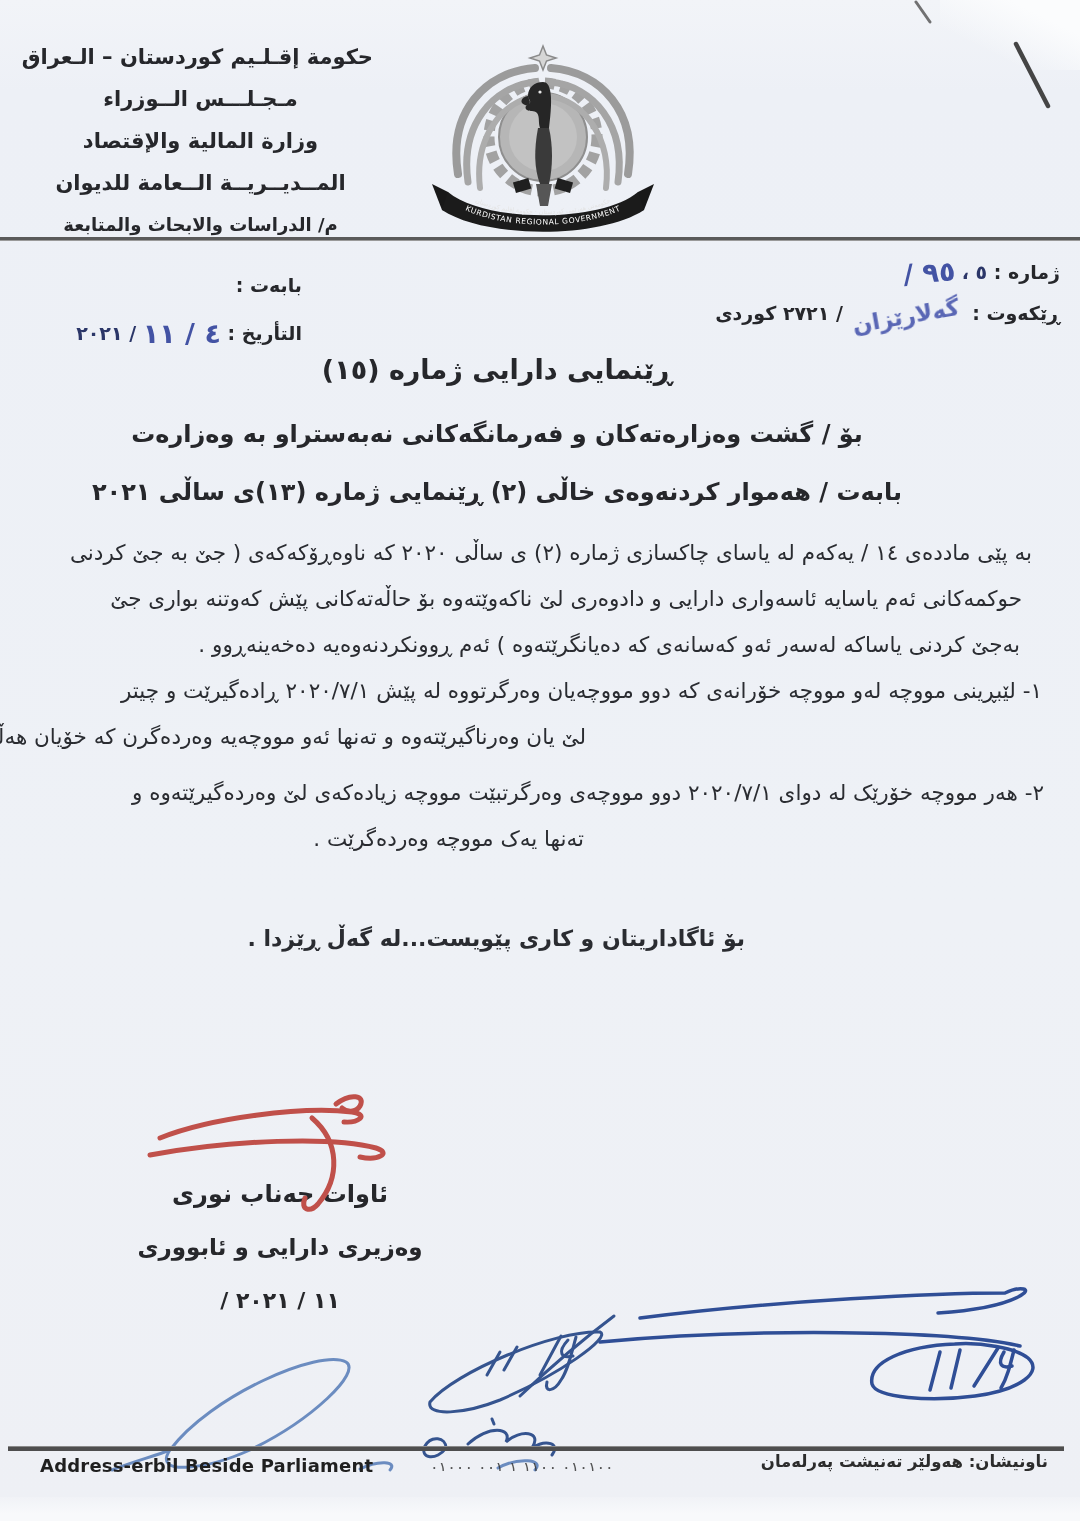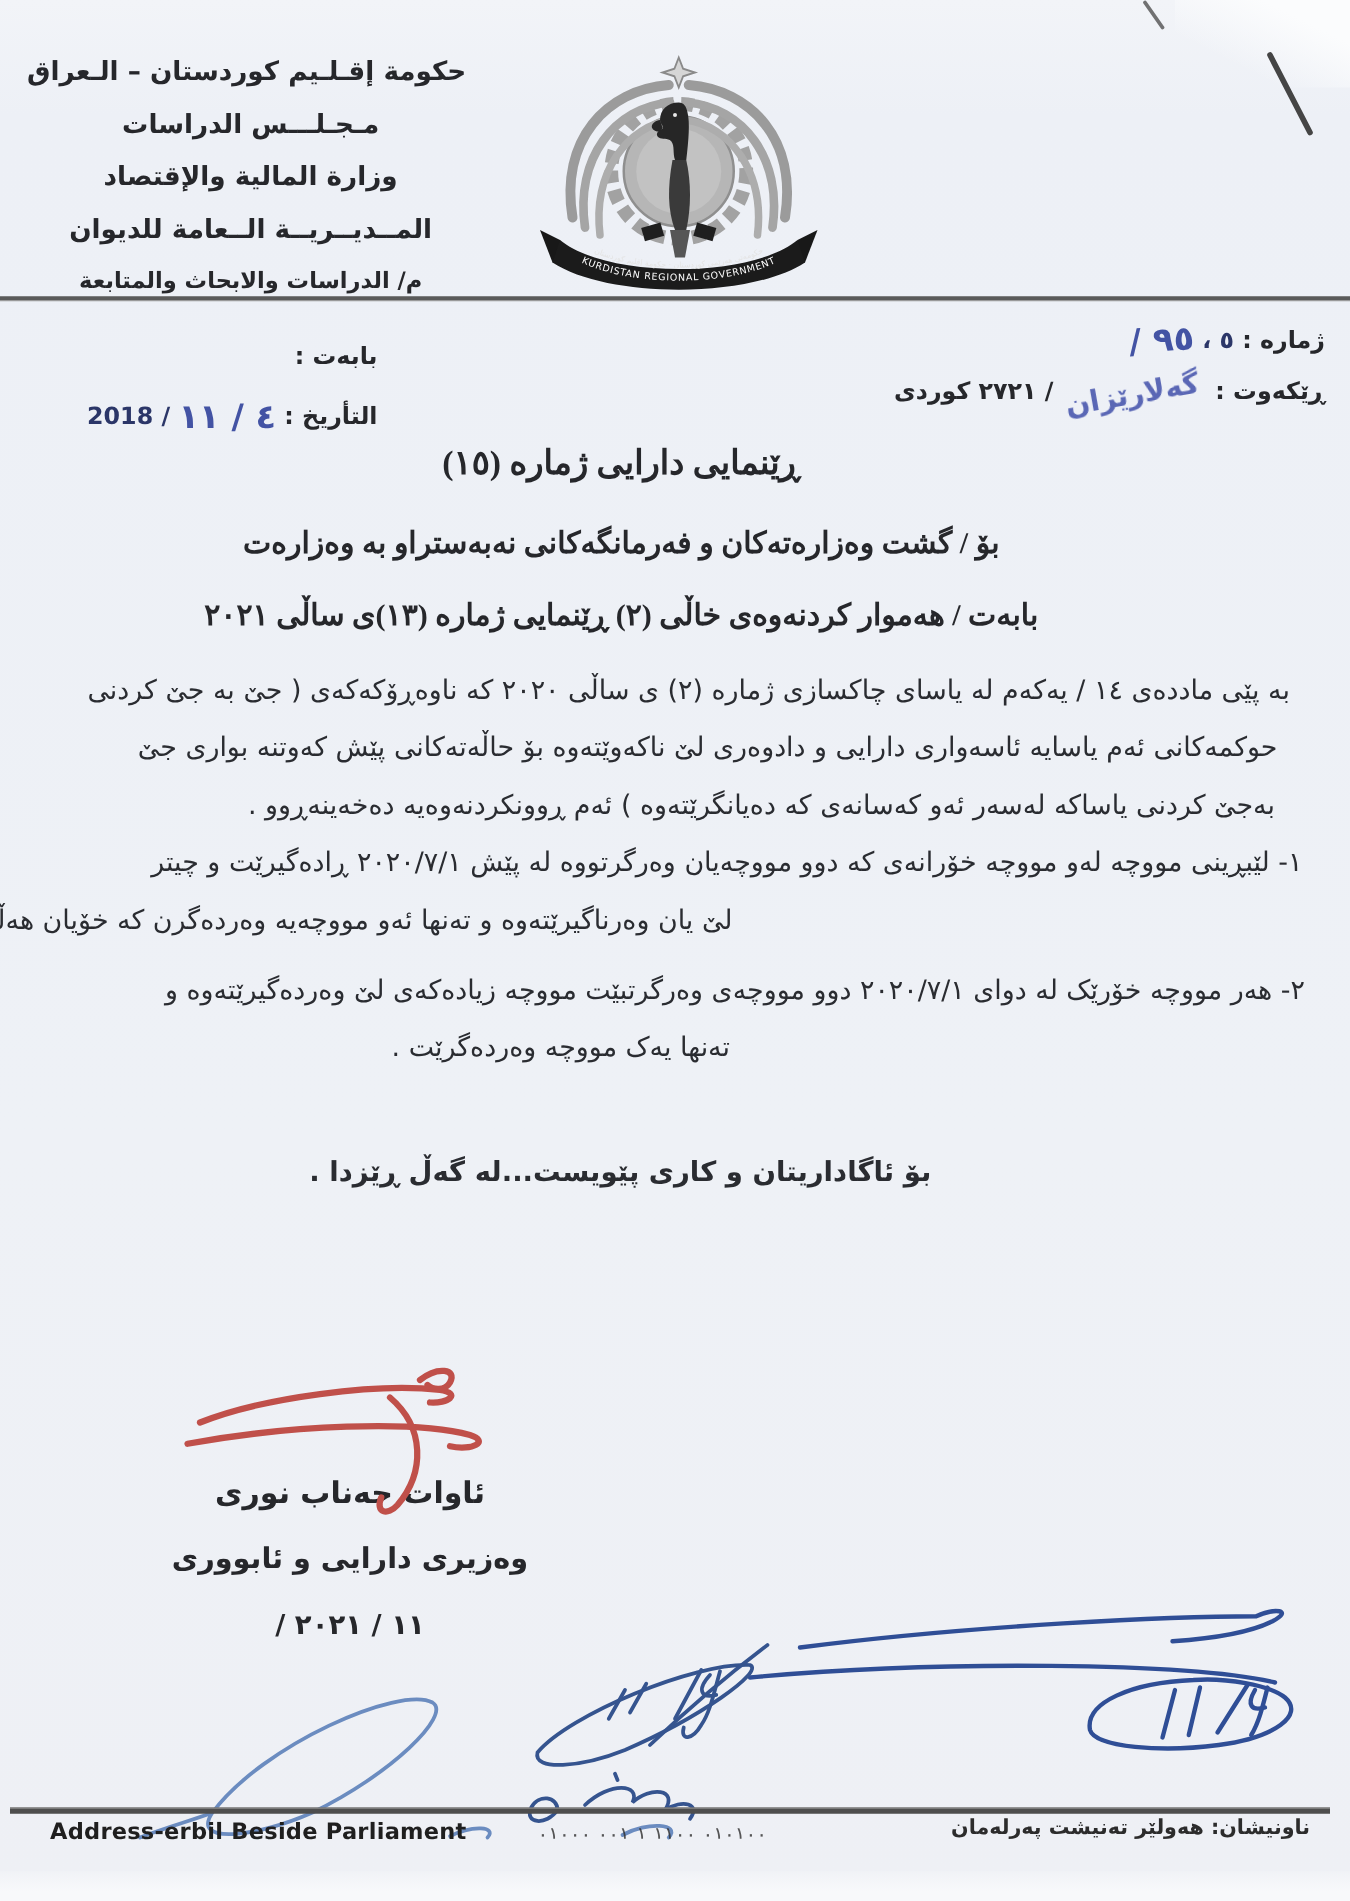--- a/index.html
+++ b/index.html
@@ -14,21 +14,21 @@
   .hdr-right{left:690px;top:30px;width:360px;text-align:center;font-size:22px;}
   .hdr-left{left:28px;top:36px;width:345px;text-align:center;font-size:21px;}
   .hdr-small{font-size:18px;}
   .divider{left:0;top:237px;width:1080px;height:3px;background:#5a5a5a;box-shadow:0 1px 0 #9a9a9a;}
   .ref-right{right:20px;top:250px;text-align:right;font-size:19px;font-weight:bold;line-height:40px;}
   .ref-left{left:40px;top:262px;width:262px;text-align:right;font-size:19px;font-weight:bold;line-height:46px;}
   .hand{color:#4353a4;font-weight:bold;}
   .hand-num{font-size:27px;display:inline-block;transform:rotate(-4deg) translateY(3px);letter-spacing:2px;}
   .stamp{color:#5a67b5;font-size:23px;display:inline-block;transform:rotate(-10deg) translateY(4px);margin:0 6px -4px 2px;letter-spacing:1px;filter:blur(.3px);}
   .hand-date{font-size:27px;display:inline-block;transform:translateY(3px);letter-spacing:4px;}
-  .center-line{left:0;width:994px;text-align:center;white-space:nowrap;font-weight:bold;font-family:Liberation Serif, serif;}
+  .center-line{left:0;width:994px;text-align:center;white-space:nowrap;font-weight:bold;}
   .title-line{top:354px;font-size:27px;}
   .to-line{top:420px;font-size:24px;}
   .subject-line{top:478px;font-size:24px;}
   .body-line{white-space:nowrap;font-size:21.5px;color:#2a2c31;}
   .closing{font-size:22px;font-weight:600;}
   .sig-block{left:110px;width:340px;text-align:center;font-weight:bold;white-space:nowrap;}
   .footer-line{left:8px;top:1446px;width:1056px;height:4px;background:#4e4e4e;border-top:1px solid #8a8a8a;}
   .footer-en{left:40px;top:1455px;font-size:18px;font-weight:600;color:#1f1f1f;letter-spacing:.2px;}
   .footer-cut{left:430px;top:1458px;width:280px;height:13px;overflow:hidden;font-size:16px;color:#2e2e2e;opacity:.8;letter-spacing:2px;}
   .footer-ku{right:32px;top:1452px;font-size:16.5px;font-weight:bold;color:#2c2c2c;filter:blur(.45px);}
@@ -40,21 +40,21 @@
 </head>
 <body>
 
 <div class="page">
 
   <div class="abs corner-paper"></div>
 
 
   <div class="abs hdr-left rtl">
     <div class="hdr-line">حكومة إقـلـيم كوردستان – الـعراق</div>
-    <div class="hdr-line">مـجـلـــس الدراسات</div>
+    <div class="hdr-line">مـجـلـــس الــوزراء</div>
     <div class="hdr-line">وزارة المالية والإقتصاد</div>
     <div class="hdr-line">المــديــريــة الــعامة للديوان</div>
     <div class="hdr-line hdr-small">م/ الدراسات والابحاث والمتابعة</div>
   </div>
 
   <div class="abs" style="left:428px;top:42px;width:230px;height:200px;">
     <svg width="230" height="200" viewBox="0 0 226 200">
       <path d="M113,4 L116.5,13 L126,16 L116.5,19 L113,28 L109.5,19 L100,16 L109.5,13 Z" fill="#d6d6d6" stroke="#8a8a8a" stroke-width="1.5"></path>
       <circle cx="113" cy="95" r="54" fill="none" stroke="#a2a2a2" stroke-width="11" stroke-dasharray="10 6"></circle>
       <circle cx="113" cy="95" r="44" fill="#b6b6b6" stroke="#8f8f8f" stroke-width="2"></circle>
@@ -103,21 +103,21 @@
     </div>
   </div>
 
   <div class="abs ref-left rtl">
     <div>
       <span>بابەت :</span>
     </div>
     <div>
       <span>التأريخ :</span>
       <span class="hand hand-date">٤ / ١١</span>
-      <span style="color:#2b3668;">/ 2018</span>
+      <span style="color:#2b3668;">/ ٢٠٢١</span>
     </div>
   </div>
 
   <div class="abs center-line title-line rtl">ڕێنمایی دارایی ژمارە (١٥)</div>
   <div class="abs center-line to-line rtl">بۆ / گشت وەزارەتەکان و فەرمانگەکانی نەبەستراو بە وەزارەت</div>
   <div class="abs center-line subject-line rtl">بابەت / هەموار کردنەوەی خاڵی (٢) ڕێنمایی ژمارە (١٣)ی ساڵی ٢٠٢١</div>
 
   <div class="abs body-line rtl" style="top:540px;right:48px;">بە پێی ماددەی ١٤ / یەکەم لە یاسای چاکسازی ژمارە (٢) ی ساڵی ٢٠٢٠ کە ناوەڕۆکەکەی ( جێ بە جێ کردنی</div>
   <div class="abs body-line rtl" style="top:586px;right:58px;">حوکمەکانی ئەم یاسایە ئاسەواری دارایی و دادوەری لێ ناکەوێتەوە بۆ حاڵەتەکانی پێش کەوتنە بواری جێ</div>
   <div class="abs body-line rtl" style="top:632px;right:60px;">بەجێ کردنی یاساکە لەسەر ئەو کەسانەی کە دەیانگرێتەوە ) ئەم ڕوونکردنەوەیە دەخەینەڕوو .</div>

